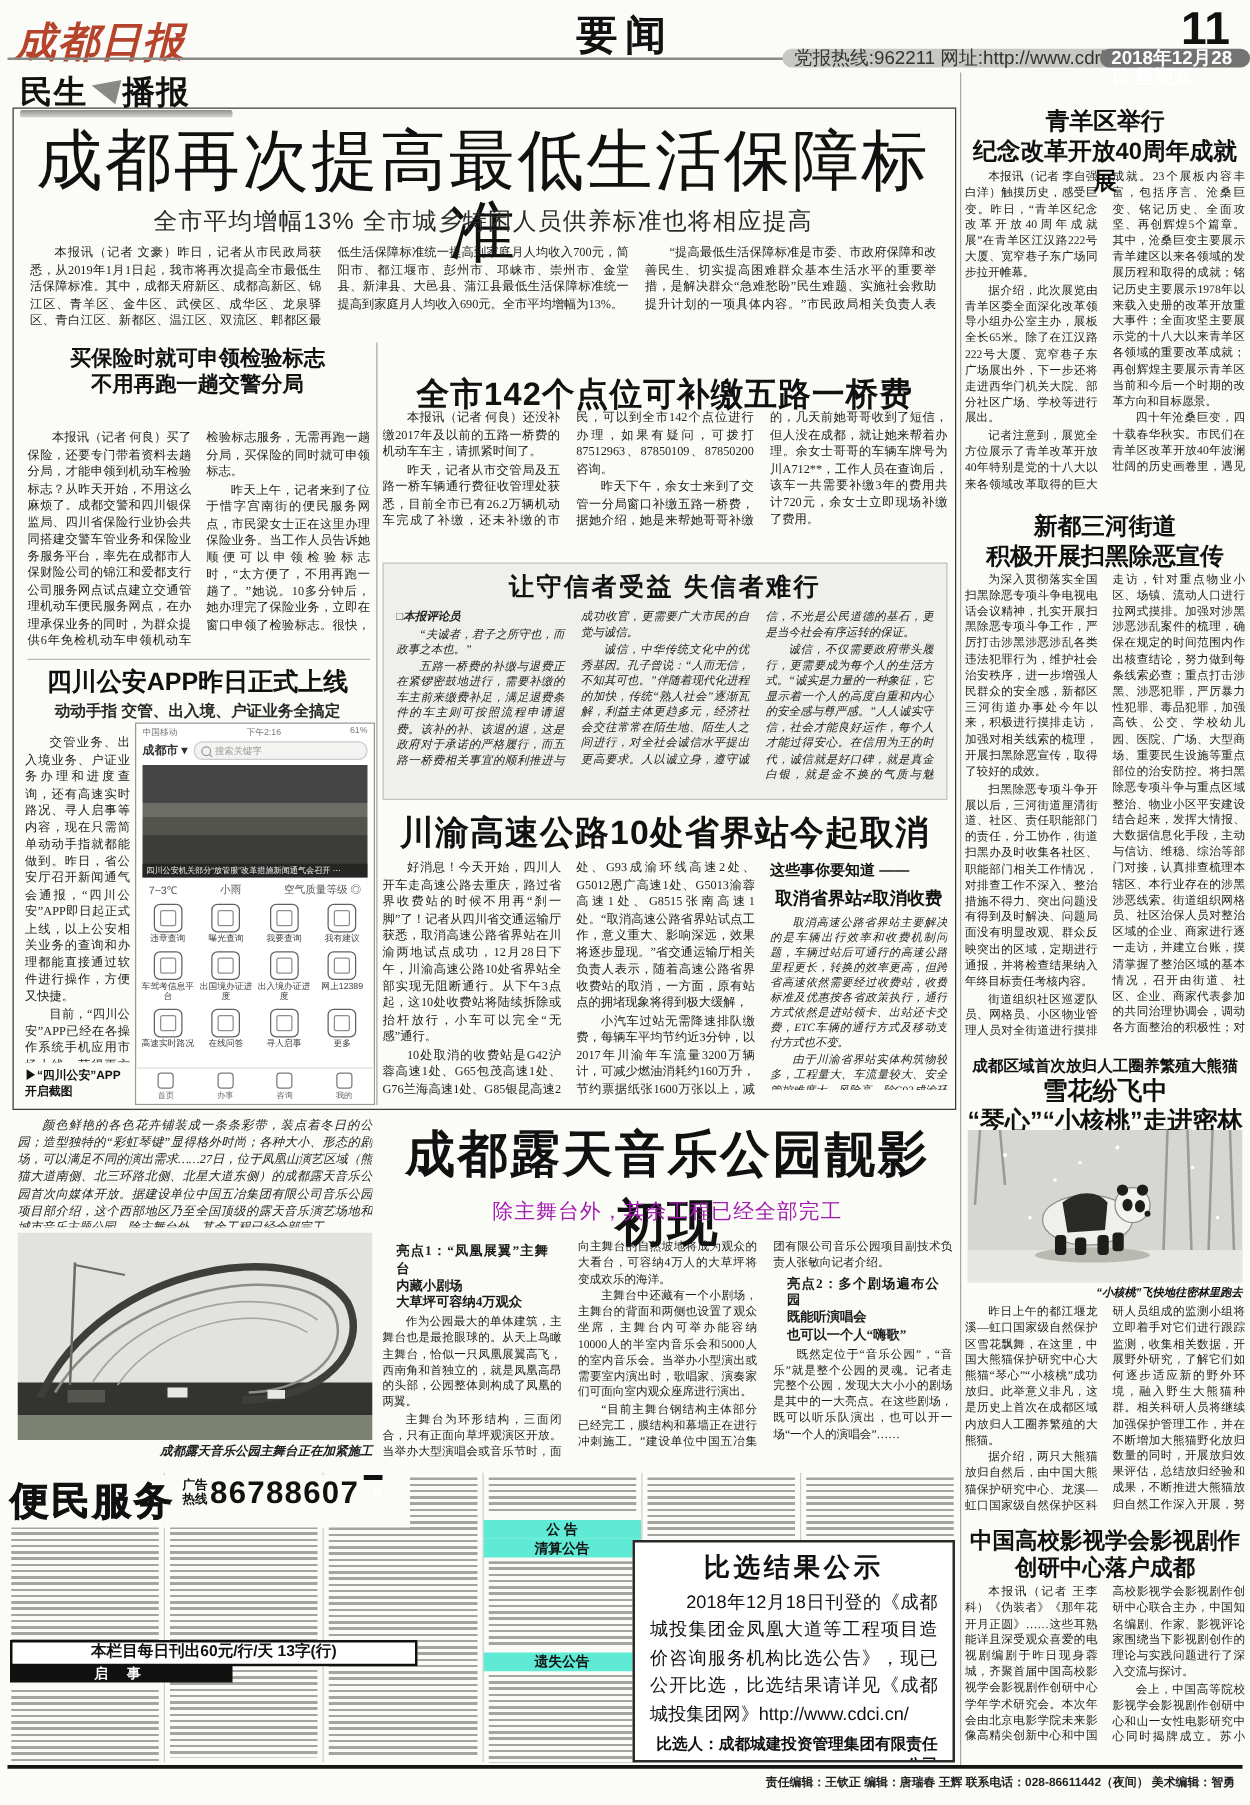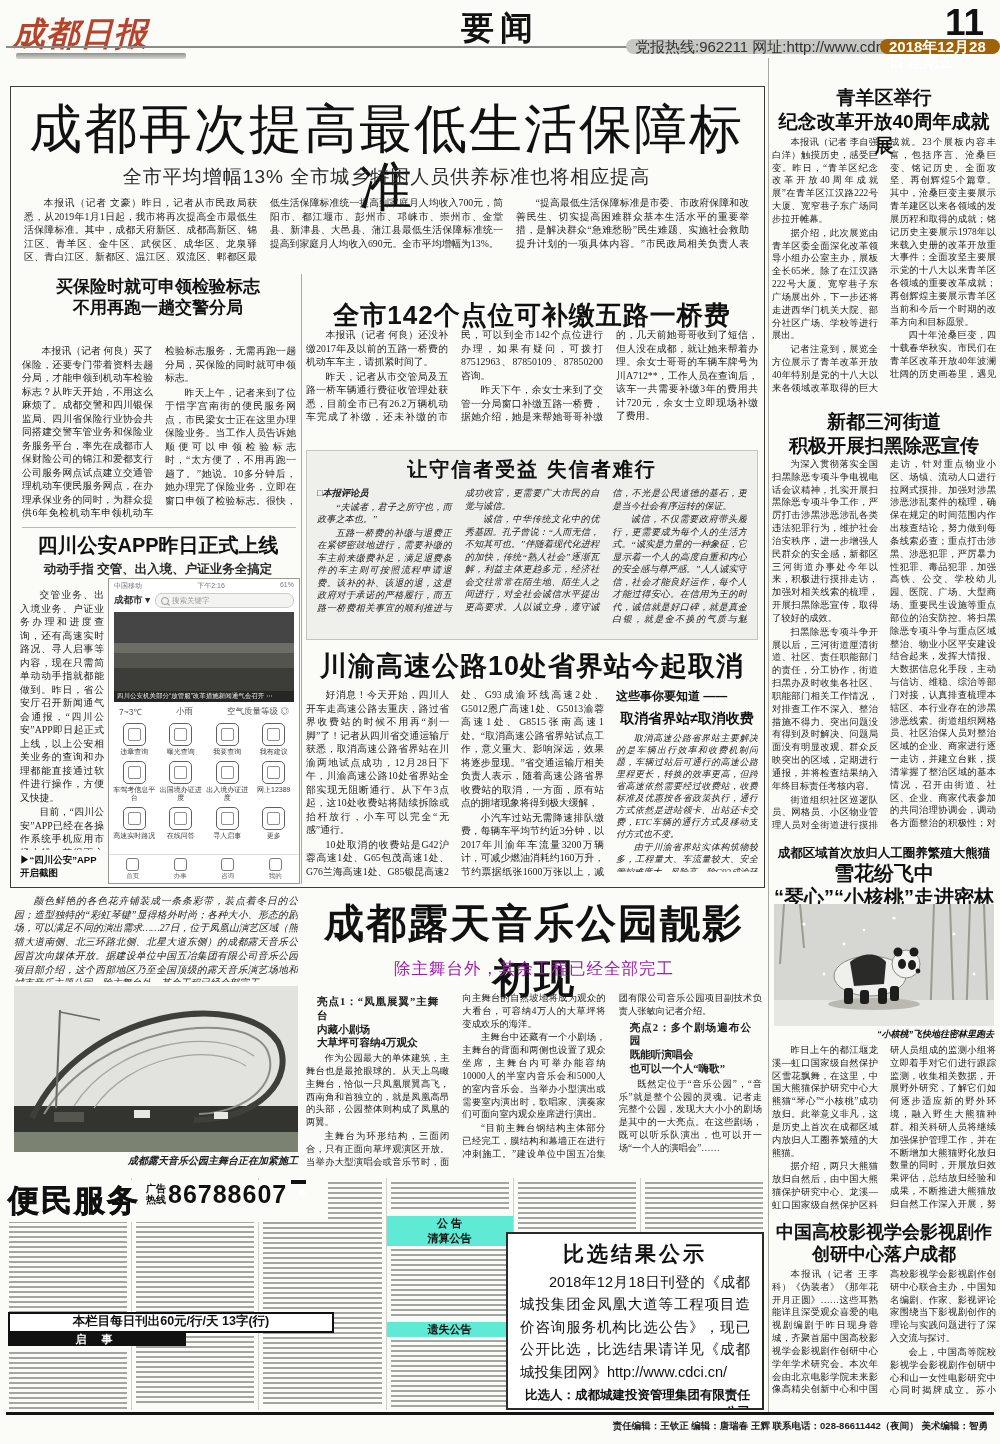--- a/index.html
+++ b/index.html
@@ -17,21 +17,21 @@
   .cols2{column-count:2;column-gap:12px;column-fill:auto;}
   .cols3{column-count:3;column-gap:13px;column-fill:auto;}
   .hairline{border-top:1px solid #b9b9b4;}
   .vline{border-left:1px solid #a9a9a2;}
   
   .masthead{font-family:"Liberation Serif",serif;font-size:33px;font-weight:900;font-style:italic;color:#b6442c;letter-spacing:1px;}
   .section-title{font-size:33px;font-weight:900;letter-spacing:6px;}
   .page-num{font-size:37px;font-weight:900;}
   .pill{height:15px;line-height:15px;border-radius:9px;padding:0 9px;font-size:15px;}
   .pill-gray{background:#c7c7c3;color:#333;}
-  .pill-dark{background:#a16207;color:#fff;font-weight:bold;}
+  .pill-dark{background:#737373;color:#fff;font-weight:bold;}
   
   .badge-txt{font-size:26px;font-weight:900;letter-spacing:1px;}
   .badge-shadow{height:6px;background:linear-gradient(#8f8f8b,#d9d9d4);border-radius:2px;}
   .cone{width:0;height:0;border-top:10px solid transparent;border-bottom:10px solid transparent;border-right:22px solid #8a8a85;transform:rotate(14deg);}
   
   .h-lead{font-size:53px;font-weight:400;letter-spacing:2px;line-height:1.1;text-align:center;}
   .h-sub{font-size:19px;color:#2b2b2b;letter-spacing:1px;}
   .h-mid{font-size:26px;font-weight:900;letter-spacing:1px;}
   .h-exp{font-size:27px;font-weight:900;letter-spacing:1px;}
   .h-small{font-size:17px;font-weight:900;line-height:1.25;}
@@ -73,20 +73,25 @@
 <div class="page">
 
   <div class="abs masthead" style="left:12px;top:12px;">成都日报</div>
   <div class="abs section-title c" style="left:380px;top:6px;width:240px;">要闻</div>
   <div class="abs page-num r" style="right:16px;top:2px;width:70px;">11</div>
   <div class="abs" style="left:6px;top:46px;width:988px;border-top:2px solid #8a8a86;"></div>
   <div class="abs pill pill-gray" style="left:626px;top:39px;">党报热线:962211  网址:http://www.cdrb.com.cn</div>
   <div class="abs pill pill-dark" style="left:880px;top:39px;">2018年12月28日 星期五</div>
 
   <div class="abs" style="left:16px;top:56px;width:185px;height:46px;">
+    <div style="display:flex;align-items:center;">
+      <span class="badge-txt">民生</span>
+      <span style="display:inline-block;margin:0 3px;"><span class="cone" style="display:inline-block;"></span></span>
+      <span class="badge-txt">播报</span>
+    </div>
     <div class="badge-shadow" style="width:170px;margin-top:-3px;"></div>
   </div>
 
   <div class="abs" style="left:10px;top:86px;width:753px;height:800px;border:1.5px solid #3c3c38;"></div>
 
   <div class="abs h-lead c" style="left:20px;top:100px;width:733px;">成都再次提高最低生活保障标准</div>
   <div class="abs h-sub c" style="left:20px;top:164px;width:733px;">全市平均增幅13%  全市城乡特困人员供养标准也将相应提高</div>
   <div class="abs body-txt serif j cols3 clip" style="left:24px;top:196px;width:725px;height:70px;">
     <p>本报讯（记者 文豪）昨日，记者从市民政局获悉，从2019年1月1日起，我市将再次提高全市最低生活保障标准。其中，成都天府新区、成都高新区、锦江区、青羊区、金牛区、武侯区、成华区、龙泉驿区、青白江区、新都区、温江区、双流区、郫都区最低生活保障标准统一提高到家庭月人均收入700元，简阳市、都江堰市、彭州市、邛崃市、崇州市、金堂县、新津县、大邑县、蒲江县最低生活保障标准统一提高到家庭月人均收入690元。全市平均增幅为13%。</p>
     <p>“提高最低生活保障标准是市委、市政府保障和改善民生、切实提高困难群众基本生活水平的重要举措，是解决群众“急难愁盼”民生难题、实施社会救助提升计划的一项具体内容。”市民政局相关负责人表示，随着保障标准的提高，除了全市11万多名低保对象直接受益，也将惠及更多的困难群众。</p>

